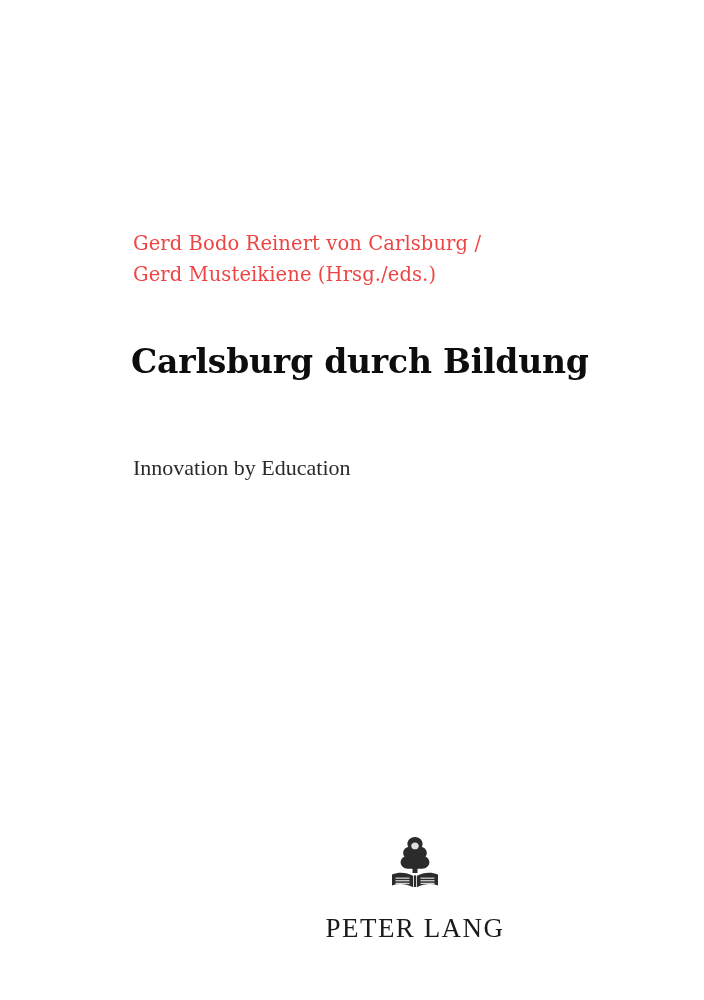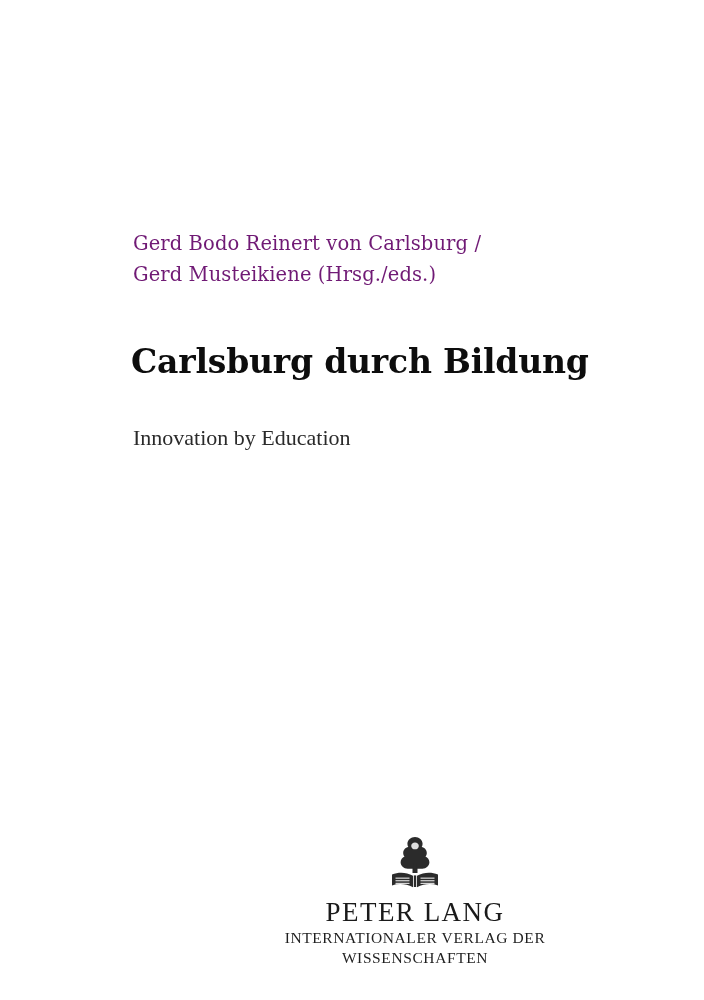--- a/index.html
+++ b/index.html
@@ -21,21 +21,21 @@
 
   
   .editors {
     position: absolute;
     left: 133px;
     top: 228px;
     width: 470px;
     font-family: "DejaVu Serif", serif;
     font-size: 19.5px;
     line-height: 31px;
-    color: #701a75;
+    color: #ef4444;
     letter-spacing: 0.1px;
   }
   .editors-line {
     white-space: nowrap;
   }
 
   
   .title {
     position: absolute;
     left: 131px;
@@ -46,21 +46,21 @@
     font-size: 33px;
     line-height: 44px;
     color: #0d0d0d;
     letter-spacing: -0.2px;
   }
 
   
   .subtitle {
     position: absolute;
     left: 133px;
-    top: 422px;
+    top: 452px;
     width: 500px;
     font-family: "Liberation Serif", serif;
     font-size: 22px;
     line-height: 32px;
     color: #2a2a2a;
   }
 
   
   .publisher {
     position: absolute;
@@ -76,21 +76,21 @@
     line-height: 0;
   }
   .logo-mark svg {
     display: inline-block;
   }
   .publisher-name {
     font-family: "Liberation Serif", serif;
     font-size: 27px;
     letter-spacing: 1.5px;
     color: #1a1a1a;
-    margin-top: 2px;
+    margin-top: 18px;
     line-height: 30px;
   }
   .publisher-tagline {
     font-family: "Liberation Serif", serif;
     font-size: 15.5px;
     letter-spacing: 0.6px;
     color: #1f1f1f;
     margin-top: 1px;
     line-height: 20px;
   }
@@ -131,16 +131,15 @@
           <rect x="11.5" y="44.6" width="14" height="1.1"></rect>
           <rect x="11.5" y="47.2" width="14" height="1.1"></rect>
           <rect x="11.5" y="49.8" width="14" height="1.1"></rect>
           <rect x="36.5" y="44.6" width="14" height="1.1"></rect>
           <rect x="36.5" y="47.2" width="14" height="1.1"></rect>
           <rect x="36.5" y="49.8" width="14" height="1.1"></rect>
         </g>
       </svg>
     </div>
     <div class="publisher-name">PETER LANG</div>
-    <div class="publisher-tagline">INTERNATIONALER VERLAG DER WISSENSCHAFTEN</div>
   </div>
 
 </div>
 
 </body></html>

